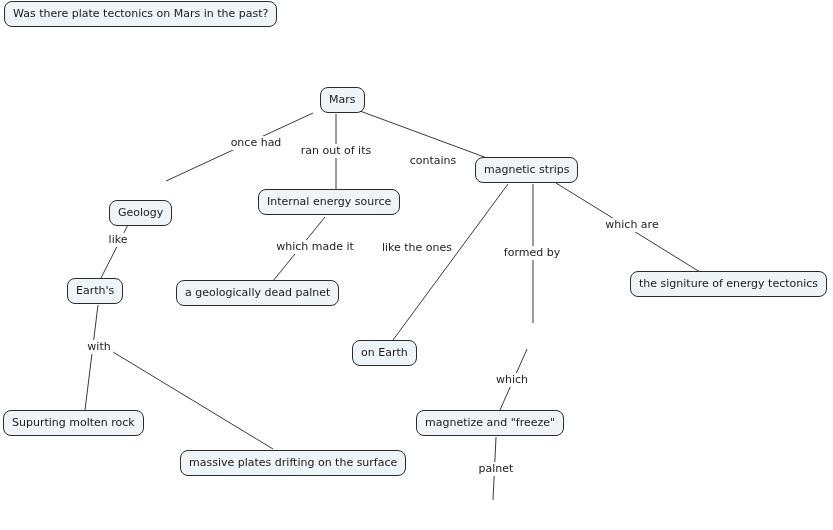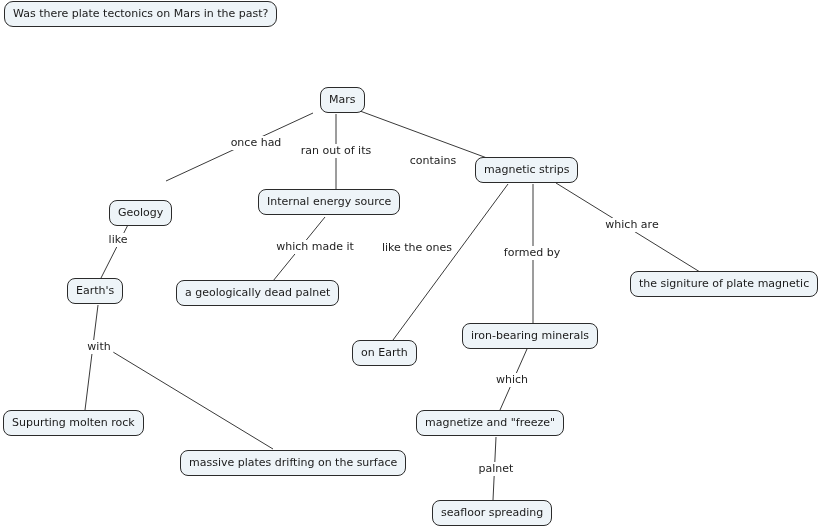--- a/index.html
+++ b/index.html
@@ -72,27 +72,25 @@
     <span class="link-label" style="left: 336px; top: 151px;">ran out of its</span>
     <span class="link-label" style="left: 433px; top: 137px; margin-top: 24px;">contains</span>
     <span class="link-label" style="left: 118px; top: 240px;">like</span>
     <span class="link-label" style="left: 297px; top: 247px; margin-left: 18px;">which made it</span>
     <span class="link-label" style="left: 417px; top: 248px;">like the ones</span>
     <span class="link-label" style="left: 532px; top: 253px;">formed by</span>
     <span class="link-label" style="left: 632px; top: 225px;">which are</span>
     <span class="link-label" style="left: 99px; top: 347px;">with</span>
     <span class="link-label" style="left: 512px; top: 380px;">which</span>
     <span class="link-label" style="left: 496px; top: 469px;">palnet</span>
-    <div class="node" style="left: 4px; top: 1px; border-radius: 9px;">Was there plate tectonics on Mars in the past?</div>
+    <div class="node" style="left: 4px; top: 1px;">Was there plate tectonics on Mars in the past?</div>
     <div class="node" style="left: 320px; top: 87px;">Mars</div>
     <div class="node" style="left: 109px; top: 164px; margin-top: 36px;">Geology</div>
     <div class="node" style="left: 258px; top: 189px;">Internal energy source</div>
     <div class="node" style="left: 475px; top: 157px;">magnetic strips</div>
     <div class="node" style="left: 67px; top: 278px;">Earth's</div>
     <div class="node" style="left: 176px; top: 280px;">a geologically dead palnet</div>
     <div class="node" style="left: 352px; top: 340px;">on Earth</div>
-    <div class="node" style="left: 462px; top: 323px;">iron-bearing minerals</div>
-    <div class="node" style="left: 630px; top: 271px;">the signiture of plate magnetic</div>
+    <div class="node" style="left: 630px; top: 271px;">the signiture of energy tectonics</div>
     <div class="node" style="left: 180px; top: 450px;">massive plates drifting on the surface</div>
     <div class="node" style="left: 3px; top: 410px;">Supurting molten rock</div>
     <div class="node" style="left: 416px; top: 410px;">magnetize and "freeze"</div>
-    <div class="node" style="left: 432px; top: 500px;">seafloor spreading</div>
   </div>
 
 </body></html>

